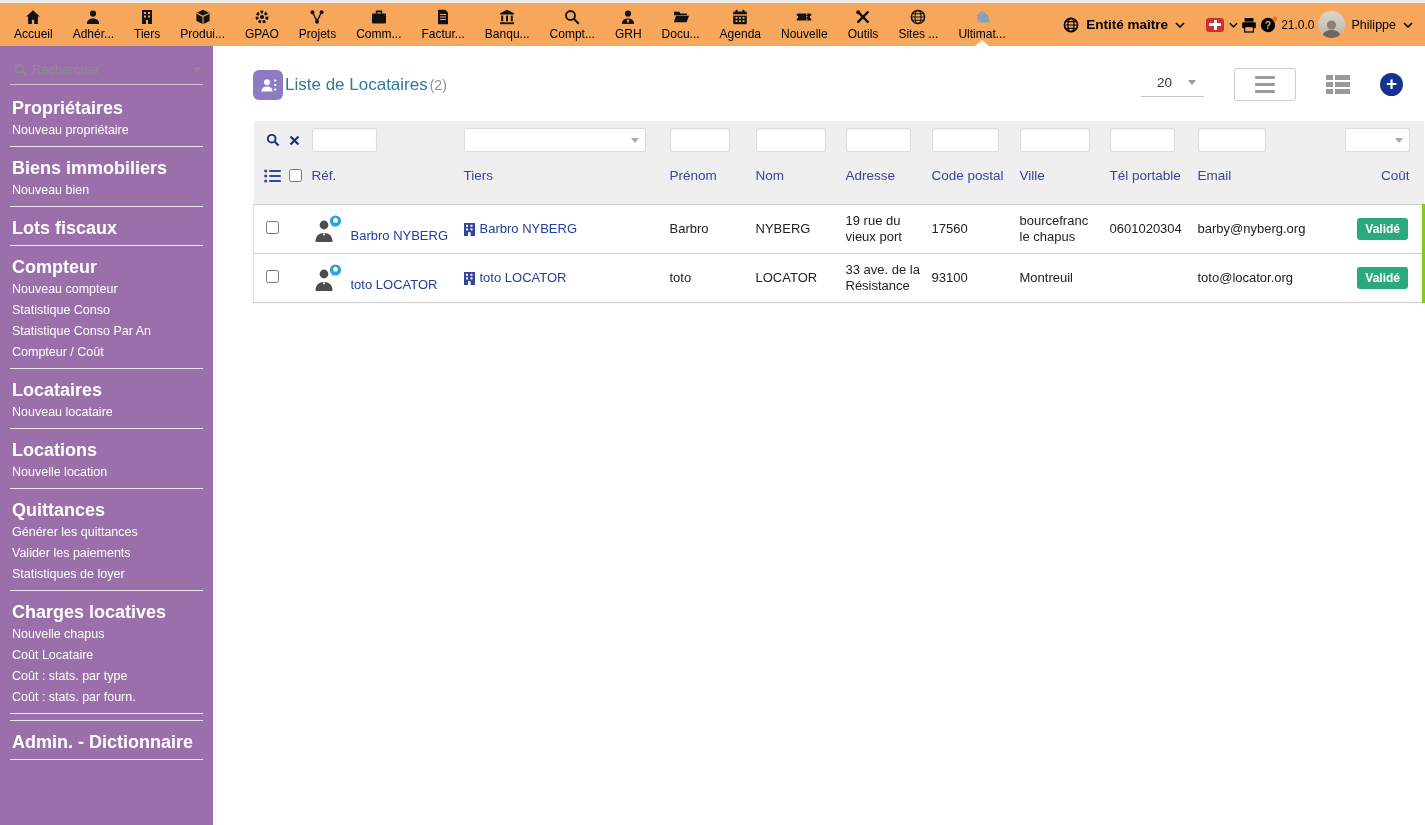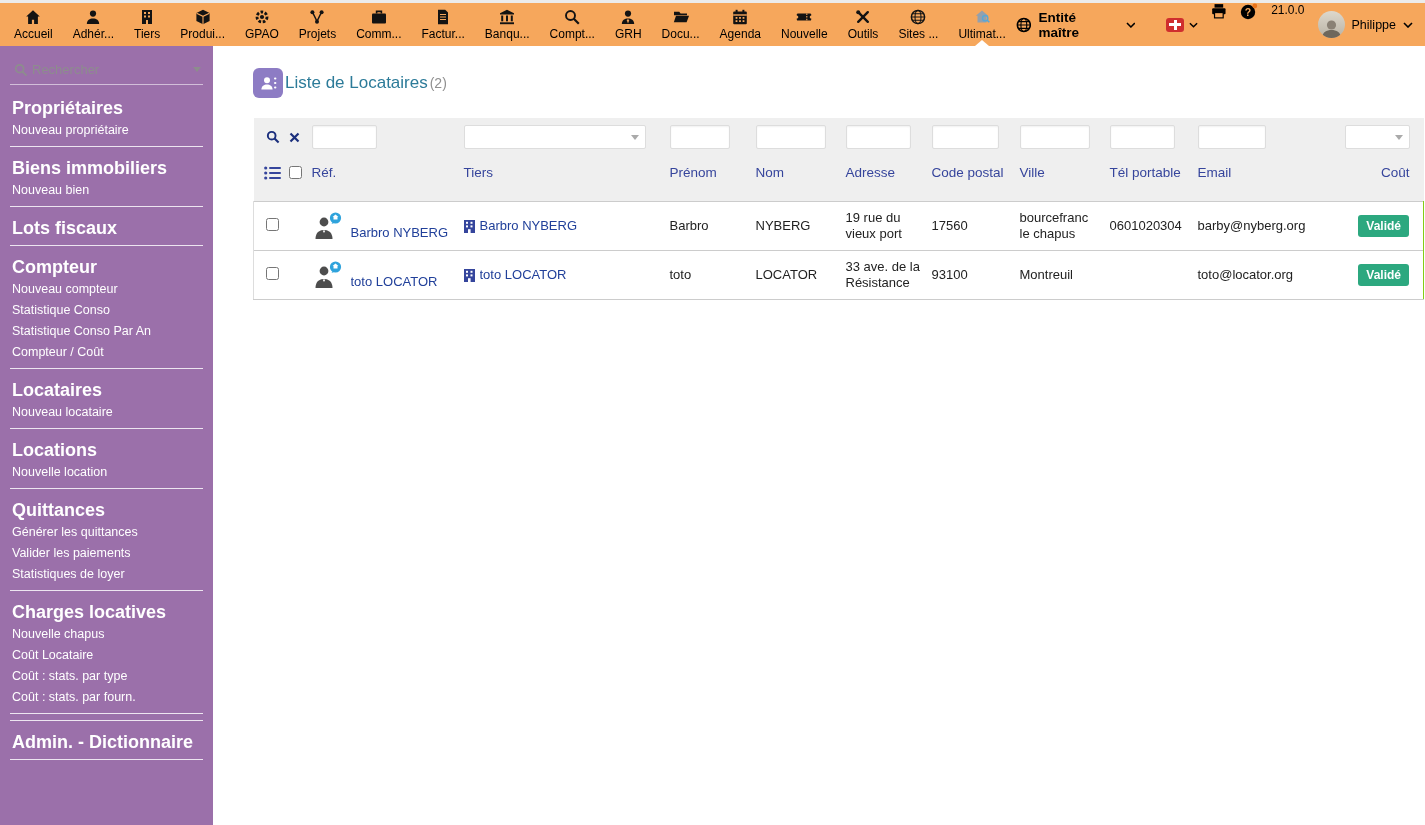--- a/index.html
+++ b/index.html
@@ -28,21 +28,21 @@
     gap:3px;padding:3px 10px 3px;cursor:pointer;color:#131313;height:43px;
   }
   .nav-item svg{display:block;}
   .nav-label{font-size:12px;color:#000;white-space:nowrap;line-height:12px;}
   .nav-item.active::after{
     content:'';position:absolute;bottom:0;left:50%;transform:translateX(-50%);
     border-left:7px solid transparent;border-right:7px solid transparent;border-bottom:6px solid #fff;
   }
   .tb-hole{fill:var(--topbar_bg);}
   .tb-holestroke{stroke:var(--topbar_bg);fill:none;}
-  .topbar-right{margin-left:auto;display:flex;gap:13px;padding-right:12px;}
+  .topbar-right{margin-left:auto;display:flex;align-items:center;gap:3px;padding-right:12px;}
   .entity{display:flex;align-items:center;gap:7px;font-weight:bold;font-size:13.5px;color:#000;cursor:pointer;margin-right:18px;}
   .flag-wrap{display:flex;align-items:center;gap:5px;cursor:pointer;}
   .flag{width:18px;height:14px;background:#cf2e2e;border-radius:3px;position:relative;}
   .flag::before{content:'';position:absolute;left:50%;top:2px;bottom:2px;width:3px;margin-left:-1.5px;background:#fff;}
   .flag::after{content:'';position:absolute;top:50%;left:3px;right:3px;height:3px;margin-top:-1.5px;background:#fff;}
   .qwrap{position:relative;display:inline-flex;cursor:pointer;}
   .version{font-size:12px;color:#000;}
   .user{display:flex;align-items:center;gap:7px;font-size:12.5px;color:#000;cursor:pointer;}
   .avatar{width:27px;height:27px;border-radius:50%;background:linear-gradient(#ddd8cc,#b9b2a4);overflow:hidden;display:flex;align-items:flex-end;justify-content:center;}
   
@@ -84,21 +84,21 @@
   .f-select{display:inline-flex;align-items:center;justify-content:flex-end;height:24px;border:1px solid #ddd;border-radius:2px;background:#fff;padding-right:6px;cursor:pointer;}
   .sel-arrow{border-left:4px solid transparent;border-right:4px solid transparent;border-top:5px solid #aaa;}
   .fw65{width:65px}.fw60{width:60px}.fw70{width:70px}.fw67{width:67px}.fw68{width:68px}.fw182{width:182px}
   .header-row td{padding:10px 8px 21px 0;color:var(--header_text);font-size:13.5px;cursor:pointer;}
   .header-row td.c-check{padding-left:10px;}
   .hdr-first{display:flex;align-items:center;gap:8px;}
   td.c-etat{text-align:right;padding-right:14px;}
   tbody td{border-top:1px solid #ccc;background:#fff;padding:8px 8px 8px 0;vertical-align:middle;font-size:13px;color:#222;line-height:16px;}
   tbody tr:last-child td{border-bottom:1px solid #ccc;}
   tbody td:first-child{border-left:1px solid #ddd;padding-left:12px;}
-  tbody td:last-child{border-right:1px solid #84cc16;}
+  tbody td:last-child{border-right:3px solid #84cc16;}
   .ref-cell{display:flex;align-items:flex-end;gap:6px;}
   .tiers-cell{display:flex;align-items:center;gap:5px;}
   .lnk{color:var(--link_color);text-decoration:none;cursor:pointer;white-space:nowrap;overflow:hidden;}
   .badge{display:inline-block;background:var(--badge_valid_bg);color:#fff;font-size:12px;font-weight:bold;padding:3px 8px;border-radius:3px;}
   input[type=checkbox]{width:13px;height:13px;margin:0;cursor:pointer;}
 </style>
 </head>
 <body>
 
 <div class="topbar">
@@ -372,20 +372,40 @@
         <svg width="18" height="18" viewBox="0 0 18 18" fill="#fff">
             <circle cx="8" cy="6.2" r="3"></circle>
             <path d="M2.4 15.4c.2-3.6 2.6-5 5.6-5s5.4 1.4 5.6 5z"></path>
             <rect x="15" y="3.4" width="2.4" height="2.2" rx="1"></rect>
             <rect x="15" y="7.9" width="2.4" height="2.2" rx="1"></rect>
             <rect x="15" y="12.4" width="2.4" height="2.2" rx="1"></rect>
           </svg>
       </span>
       <span class="page-title">Liste de Locataires</span>
       <span class="count">(2)</span>
+    </div>
+    <div class="head-controls">
+      <span class="pagesize">
+        <span>20</span>
+        <span class="gray-caret"></span>
+      </span>
+      <button class="view-btn">
+        <span class="bar"></span>
+          <span class="bar"></span>
+          <span class="bar"></span>
+      </button>
+      <button class="grid-btn">
+        <span class="gc"></span>
+          <span class="gc"></span>
+          <span class="gc"></span>
+          <span class="gc"></span>
+          <span class="gc"></span>
+          <span class="gc"></span>
+      </button>
+      <button class="add-btn">+</button>
     </div>
   </div>
 
   <div class="table-wrap">
     <table>
       <colgroup>
         <col style="width:58px">
           <col style="width:152px">
           <col style="width:206px">
           <col style="width:86px">

